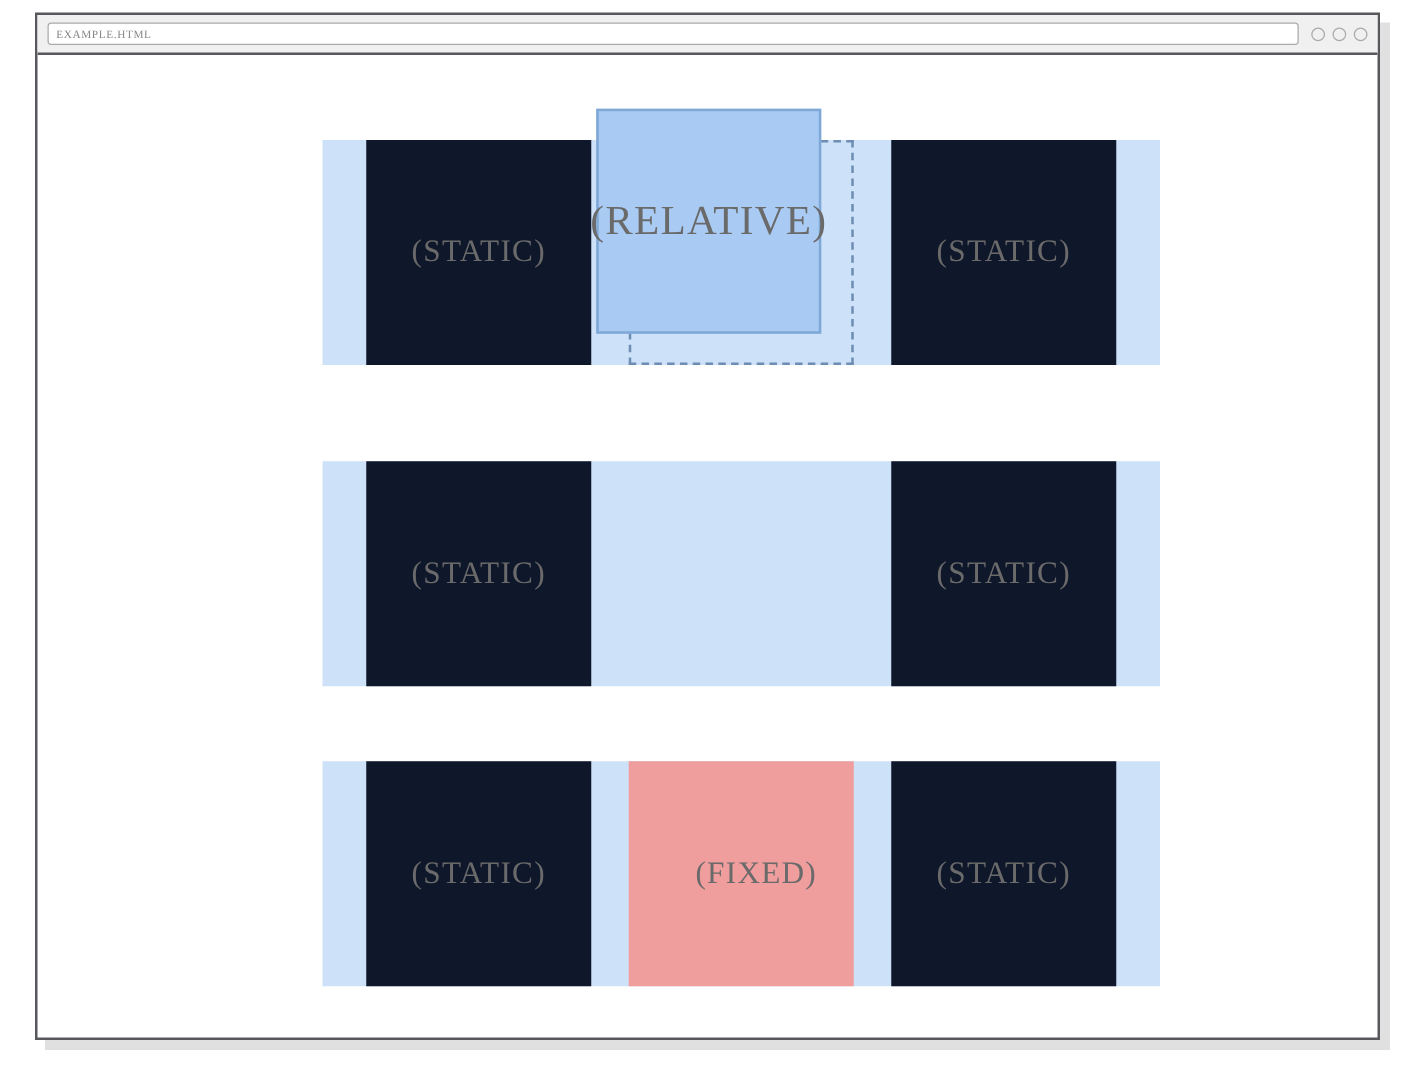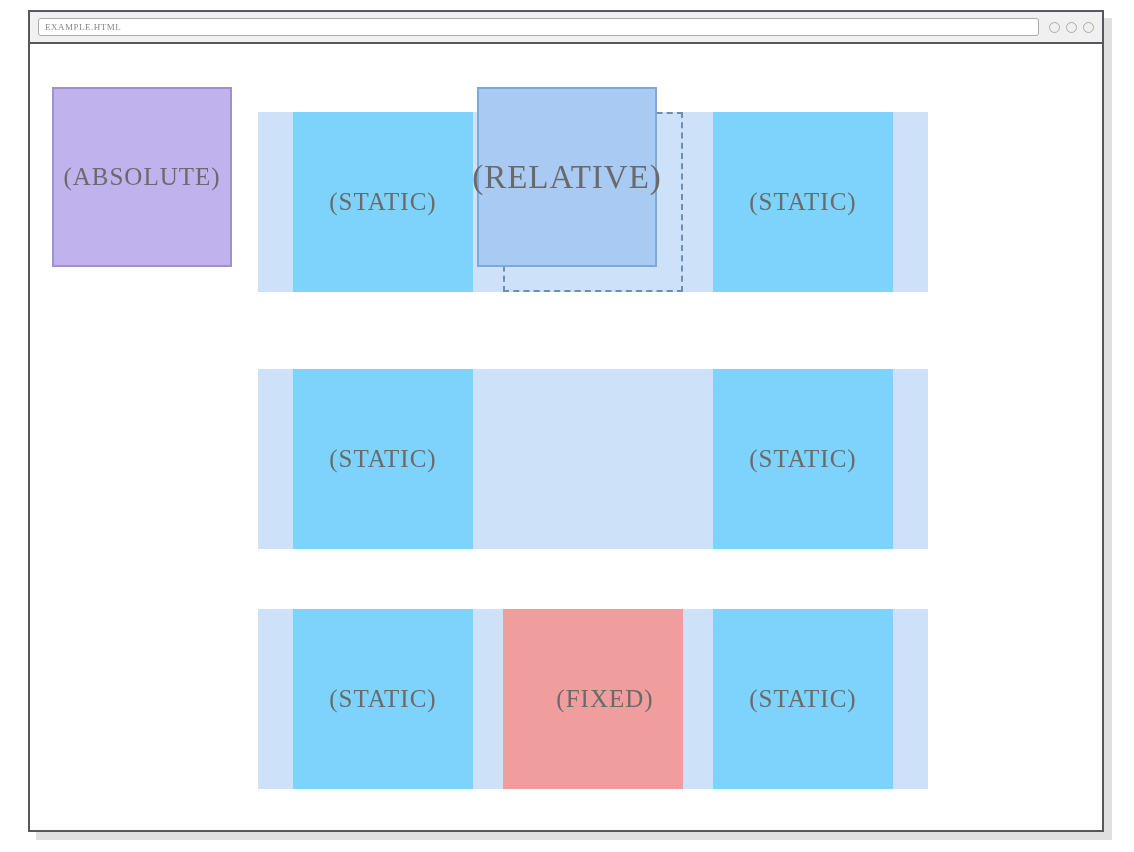--- a/index.html
+++ b/index.html
@@ -78,21 +78,21 @@
     height: 180px;
     display: flex;
     align-items: center;
     justify-content: center;
     font-size: 25px;
     letter-spacing: 1px;
     color: #6a6a6a;
     font-stretch: condensed;
     font-weight: 400;
   }
-  .static { background: #7dd3fc; }
+  .static { background: #0f172a; }
   .relative-box {
     position: absolute;
     background: #a9cbf3;
     border: 2px solid #7fa8d6;
     width: 180px;
     height: 180px;
     top: 43px;
     left: 447px;
     z-index: 5;
     display: flex;
@@ -147,23 +147,20 @@
     </div>
     <div class="window-controls">
       <div class="window-dot"></div>
       <div class="window-dot"></div>
       <div class="window-dot"></div>
     </div>
   </div>
 
   <div class="viewport">
 
-    <div class="absolute-box">
-      <span>(ABSOLUTE)</span>
-    </div>
 
     <div class="relative-box">
       <span>(RELATIVE)</span>
     </div>
 
     <div class="ghost"></div>
 
     <div class="row row1">
       <div class="box static">
         <span>(STATIC)</span>

